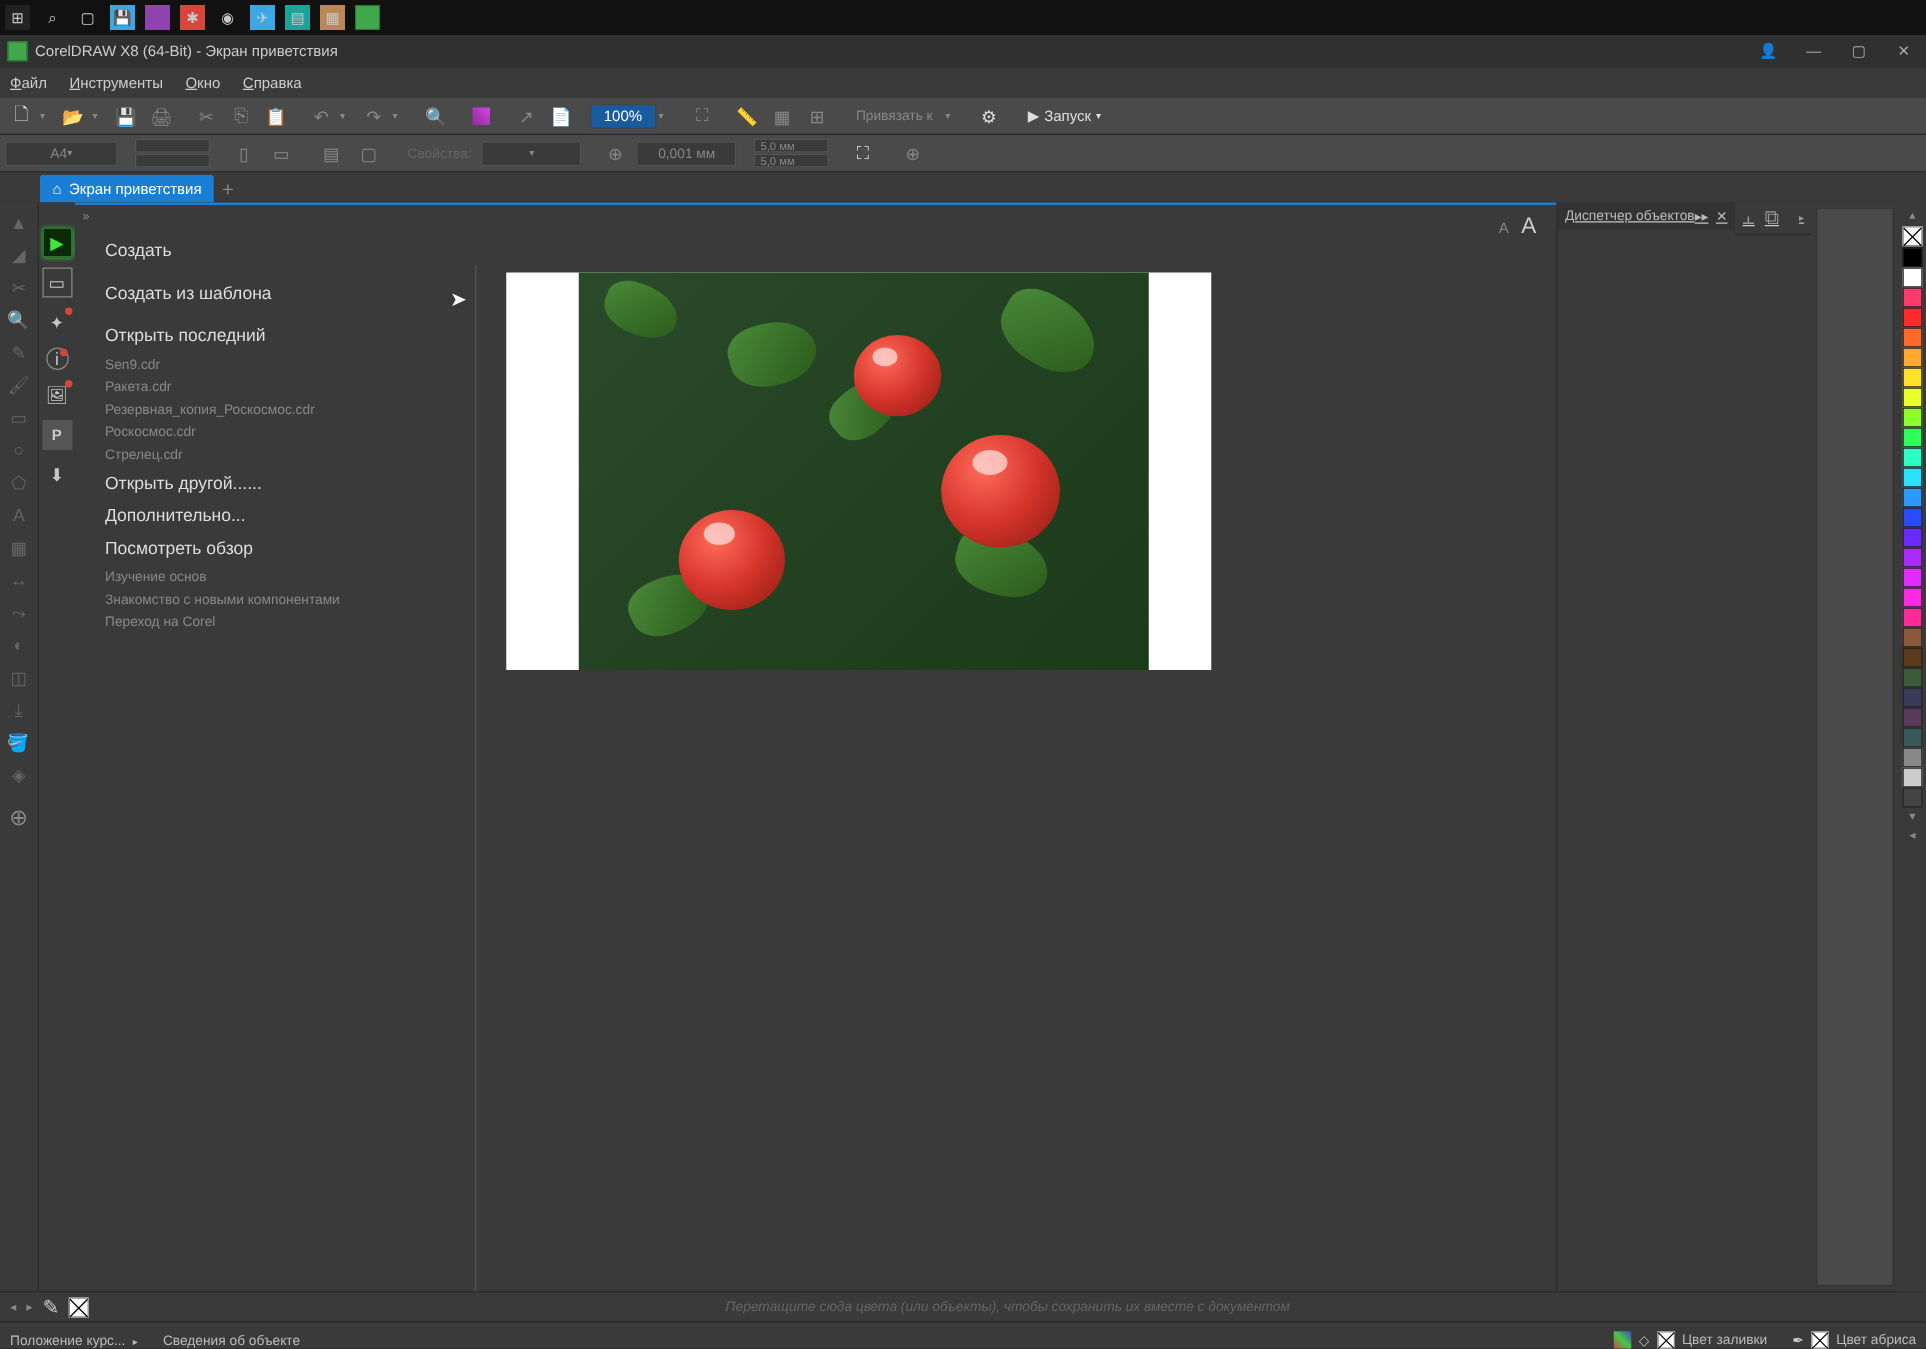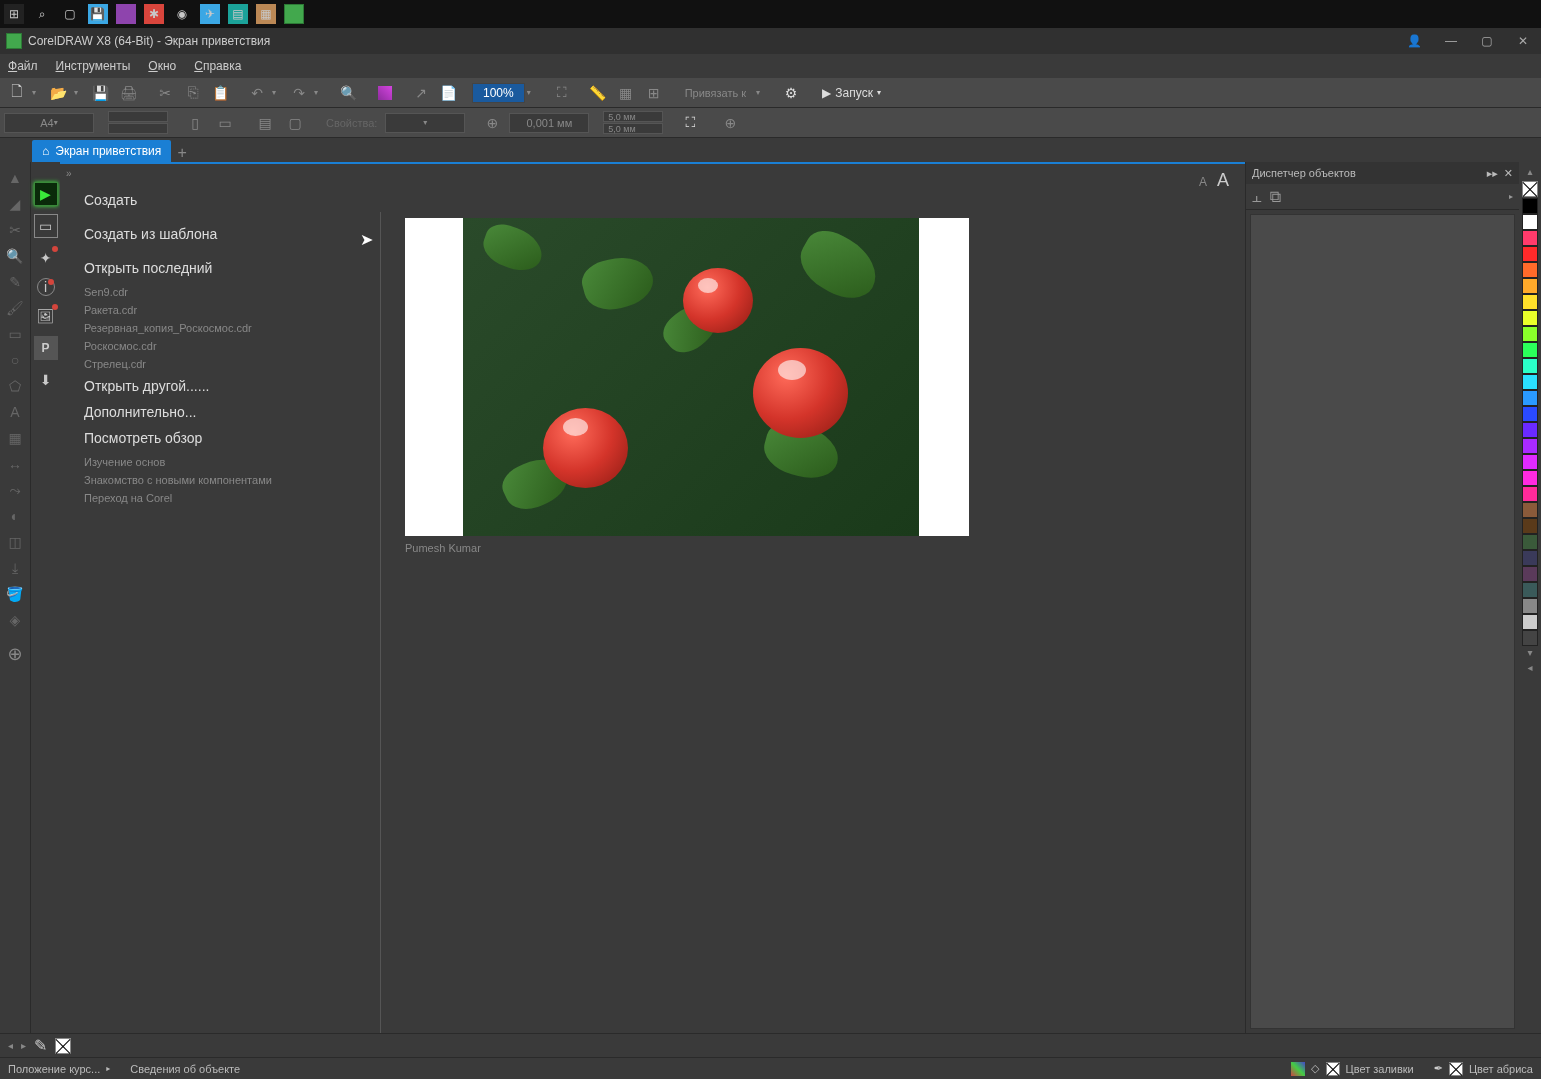--- a/index.html
+++ b/index.html
@@ -90,21 +90,21 @@
 .leaf { position: absolute; border-radius: 40% 60% 50% 50%; background: linear-gradient(135deg, #4a8a3a, #2a5a1a); }
 .apple { position: absolute; border-radius: 50%; background: radial-gradient(circle at 35% 30%, #ff6b5a, #d4342a, #8a1a12); }
 .apple-hl { position: absolute; border-radius: 50%; background: rgba(255,255,255,0.6); }
 .preview-caption { font-size: 11px; color: #888; margin-top: 6px; }
 
 
 .right-panel { width: 296px; background: #3a3a3a; border-left: 1px solid #2a2a2a; display: flex; }
 .dock-title { height: 22px; background: #333; display: flex; align-items: center; justify-content: space-between; padding: 0 6px; font-size: 11px; color: #bbb; }
 .dock-toolbar { height: 26px; display: flex; align-items: center; padding: 0 6px; gap: 8px; border-bottom: 1px solid #2a2a2a; }
 .dock-content { flex: 1; background: #4a4a4a; margin: 4px; border: 1px solid #333; }
-.right-main { flex: 1; display: flex; flex-direction: column; }
+.right-main { flex: 1; display: flex; flex-direction: row; text-decoration: underline; }
 .right-tabs { width: 22px; background: #3a3a3a; display: flex; flex-direction: column; align-items: center; padding-top: 4px; gap: 4px; }
 .vtab { writing-mode: vertical-rl; font-size: 10px; color: #888; padding: 6px 2px; }
 .vtab-icon { width: 16px; height: 16px; display: flex; align-items: center; justify-content: center; font-size: 11px; }
 
 
 .color-palette { width: 22px; background: #3a3a3a; display: flex; flex-direction: column; align-items: center; padding-top: 4px; gap: 1px; position: absolute; right: 0; top: 162px; bottom: 46px; }
 .color-swatch { width: 16px; height: 16px; border: 1px solid #222; }
 .color-x { width: 16px; height: 16px; border: 1px solid #888; background: #fff; position: relative; }
 .color-x::before, .color-x::after { content: ''; position: absolute; width: 20px; height: 1px; background: #000; top: 7px; left: -3px; }
 .color-x::before { transform: rotate(45deg); }
@@ -112,21 +112,21 @@
 .color-arrow { color: #888; font-size: 10px; height: 14px; }
 
 
 .docbar { height: 24px; background: #3a3a3a; border-top: 1px solid #2a2a2a; display: flex; align-items: center; padding: 0 8px; gap: 8px; }
 .docbar-hint { font-size: 11px; color: #666; font-style: italic; flex: 1; text-align: center; }
 .docbar-x { width: 16px; height: 16px; border: 1px solid #888; background: #fff; position: relative; }
 .docbar-x::before, .docbar-x::after { content: ''; position: absolute; width: 20px; height: 1px; background: #000; top: 7px; left: -3px; }
 .docbar-x::before { transform: rotate(45deg); }
 .docbar-x::after { transform: rotate(-45deg); }
 
-.statusbar { height: 22px; background: #3a3a3a; border-top: 1px solid #2a2a2a; display: flex; align-items: center; padding: 0 8px; font-size: 11px; color: #bbb; justify-content: space-between; }
+.statusbar { height: 22px; background: #3a3a3a; border-top: 1px solid #2a2a2a; display: flex; align-items: flex-end; padding: 0 8px; font-size: 11px; color: #bbb; justify-content: space-between; }
 .status-left { display: flex; gap: 20px; }
 .status-right { display: flex; gap: 20px; align-items: center; }
 .status-item { display: flex; align-items: center; gap: 6px; }
 .status-x { width: 14px; height: 14px; border: 1px solid #888; background: #fff; position: relative; }
 .status-x::before, .status-x::after { content: ''; position: absolute; width: 18px; height: 1px; background: #000; top: 6px; left: -3px; }
 .status-x::before { transform: rotate(45deg); }
 .status-x::after { transform: rotate(-45deg); }
 .status-icon { width: 14px; height: 14px; }
 .chk-icon { background: linear-gradient(45deg, #c44, #4c4, #44c); }
 .pen-icon { color: #ccc; }
@@ -332,21 +332,20 @@
               <div class="apple-hl" style="top:10px;left:15px;width:20px;height:15px;"></div>
             </div>
           <div class="apple" style="top:130px;left:290px;width:95px;height:90px;">
               <div class="apple-hl" style="top:12px;left:25px;width:28px;height:20px;"></div>
             </div>
           <div class="apple" style="top:190px;left:80px;width:85px;height:80px;">
               <div class="apple-hl" style="top:10px;left:20px;width:25px;height:18px;"></div>
             </div>
         </div>
       </div>
-      <div class="preview-caption">Pumesh Kumar</div>
     </div>
   </div>
 
   <div class="right-panel">
     <div class="right-main">
       <div class="dock-title">
         <span>Диспетчер объектов</span>
         <div style="display:flex;gap:6px;">
           <span>▸▸</span>
           <span>✕</span>
@@ -407,20 +406,21 @@
     </div>
   <div class="color-arrow">▾</div>
   <div class="color-arrow">◂</div>
 </div>
 
 <div class="docbar">
   <span style="color:#888;font-size:10px;">◂</span>
   <span style="color:#888;font-size:10px;">▸</span>
   <span style="color:#ccc;">✎</span>
   <div class="docbar-x"></div>
+  <span class="docbar-hint">Перетащите сюда цвета (или объекты), чтобы сохранить их вместе с документом</span>
 </div>
 
 <div class="statusbar">
   <div class="status-left">
     <span class="status-item">
         <span>Положение курс...</span> 
         <span style="font-size:8px;">▸</span>
       </span>
     <span class="status-item">Сведения об объекте</span>
   </div>

